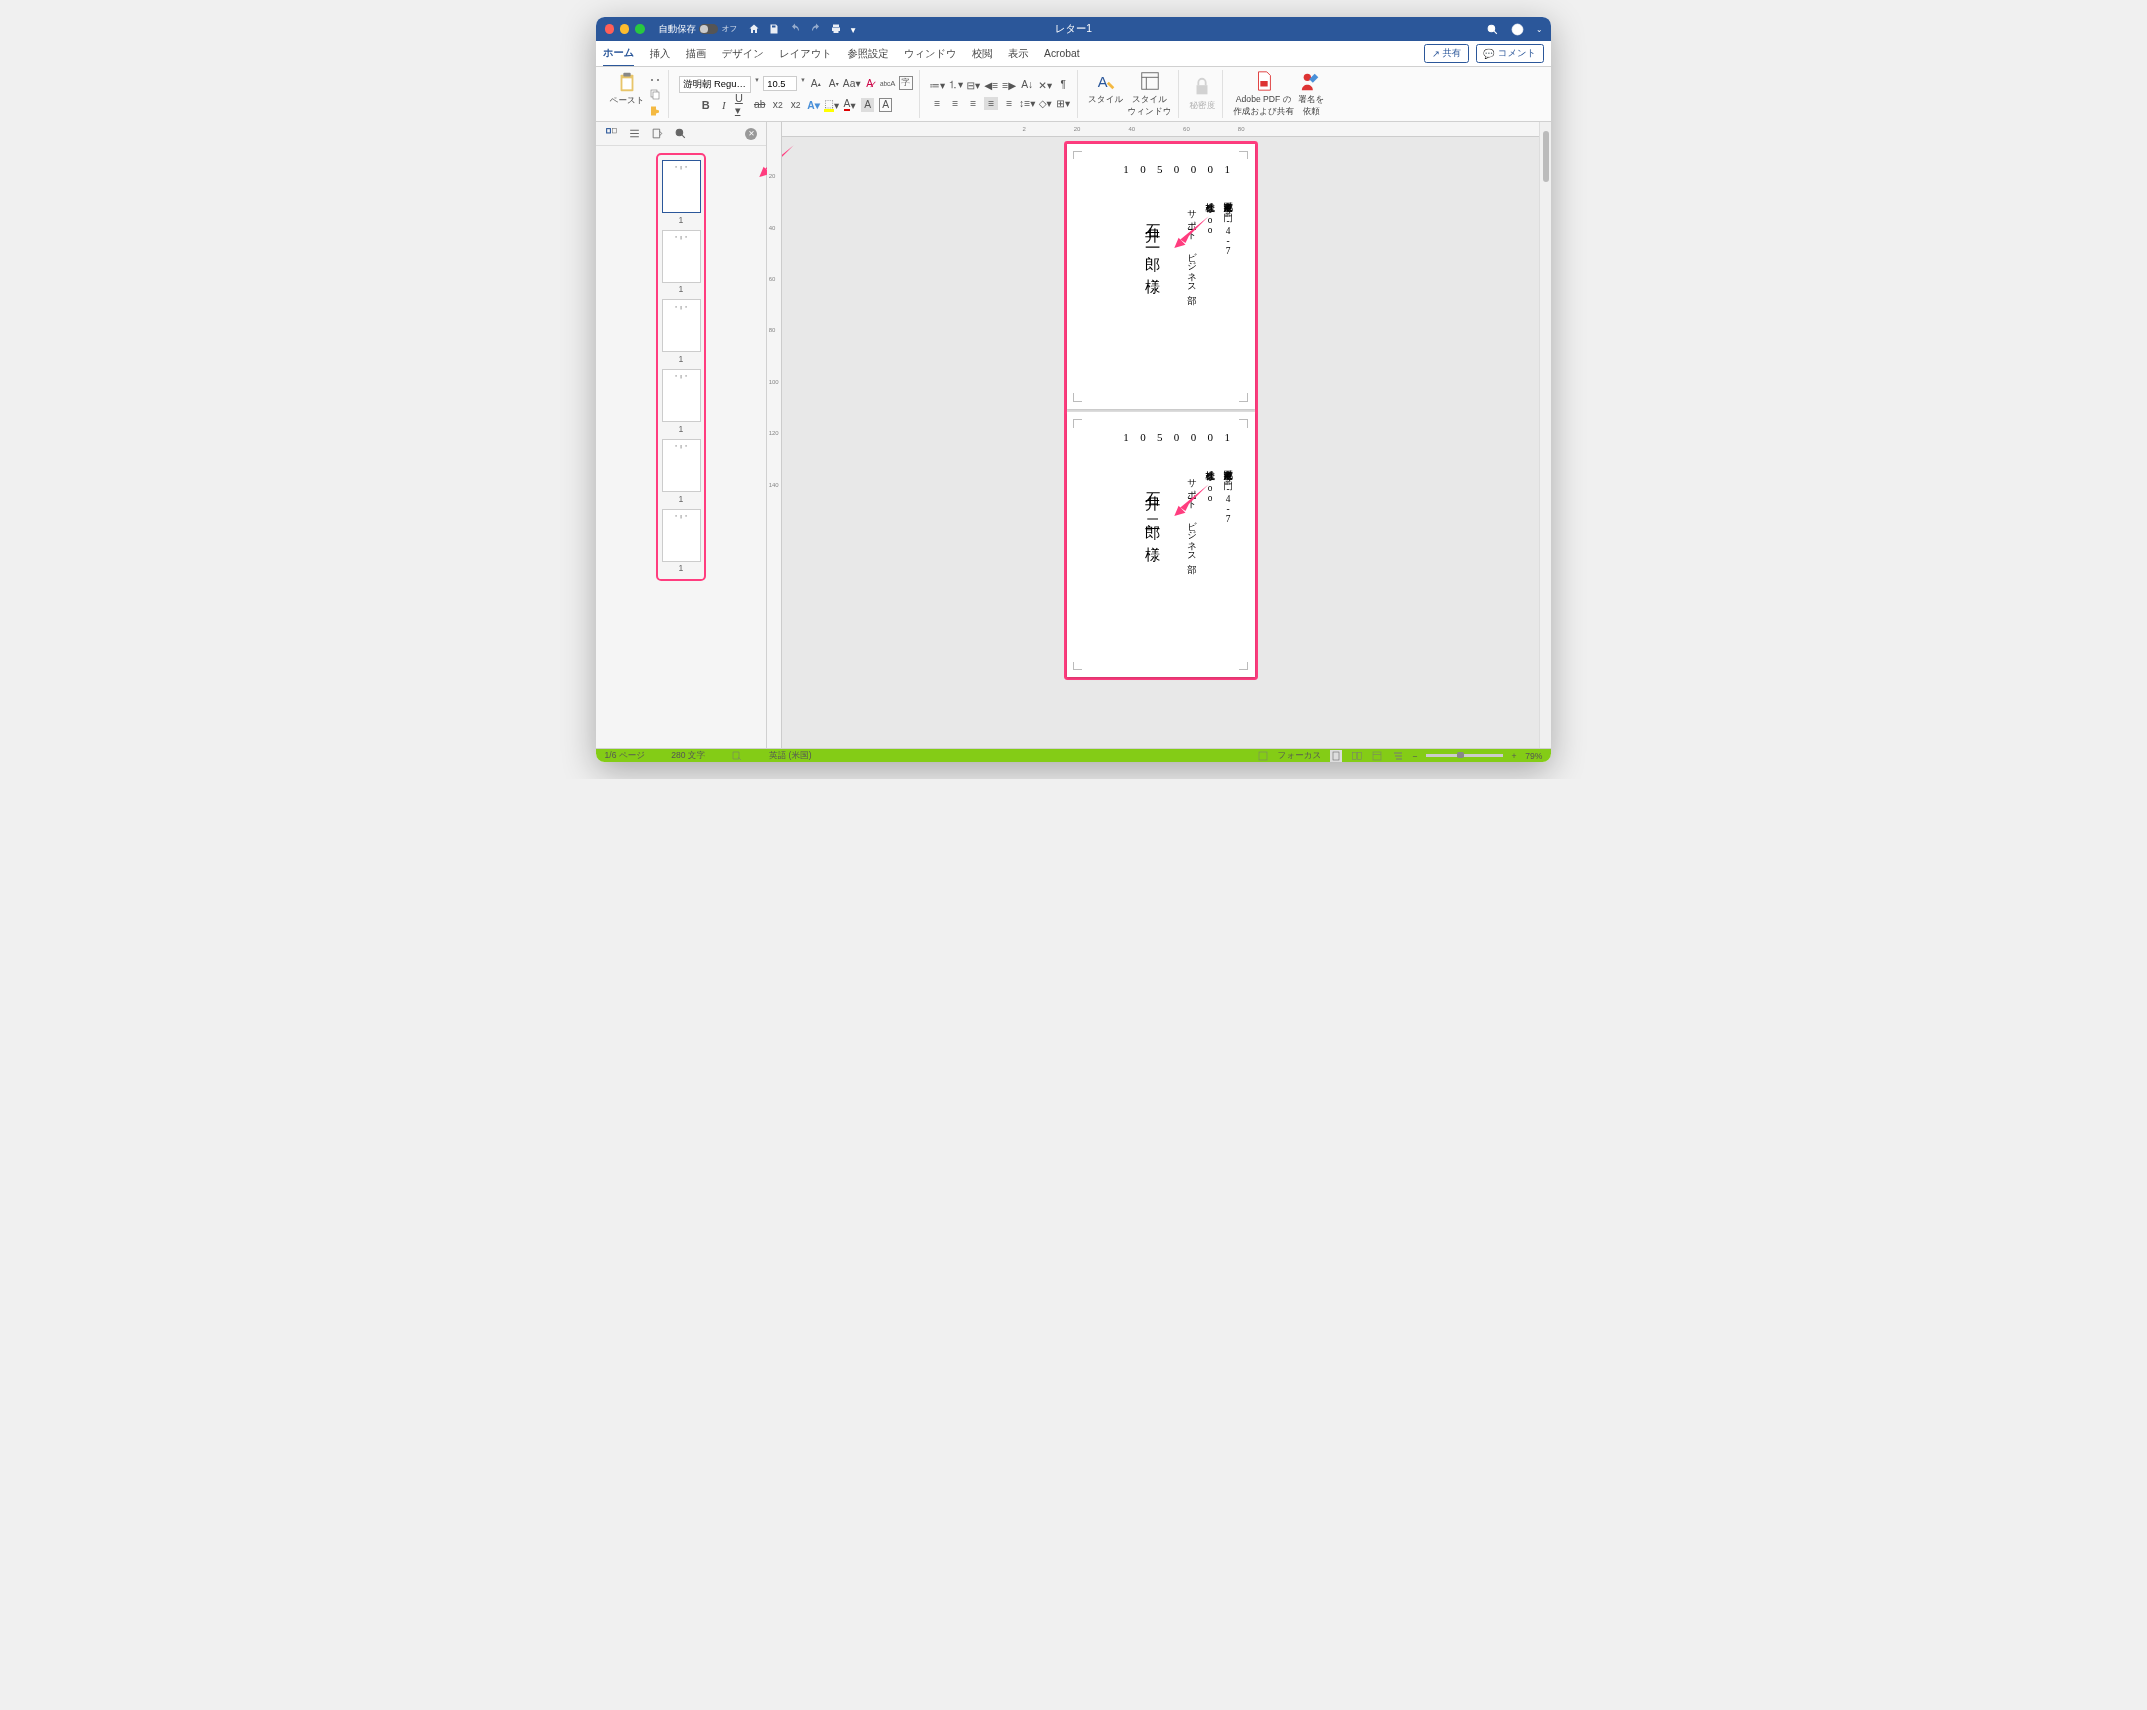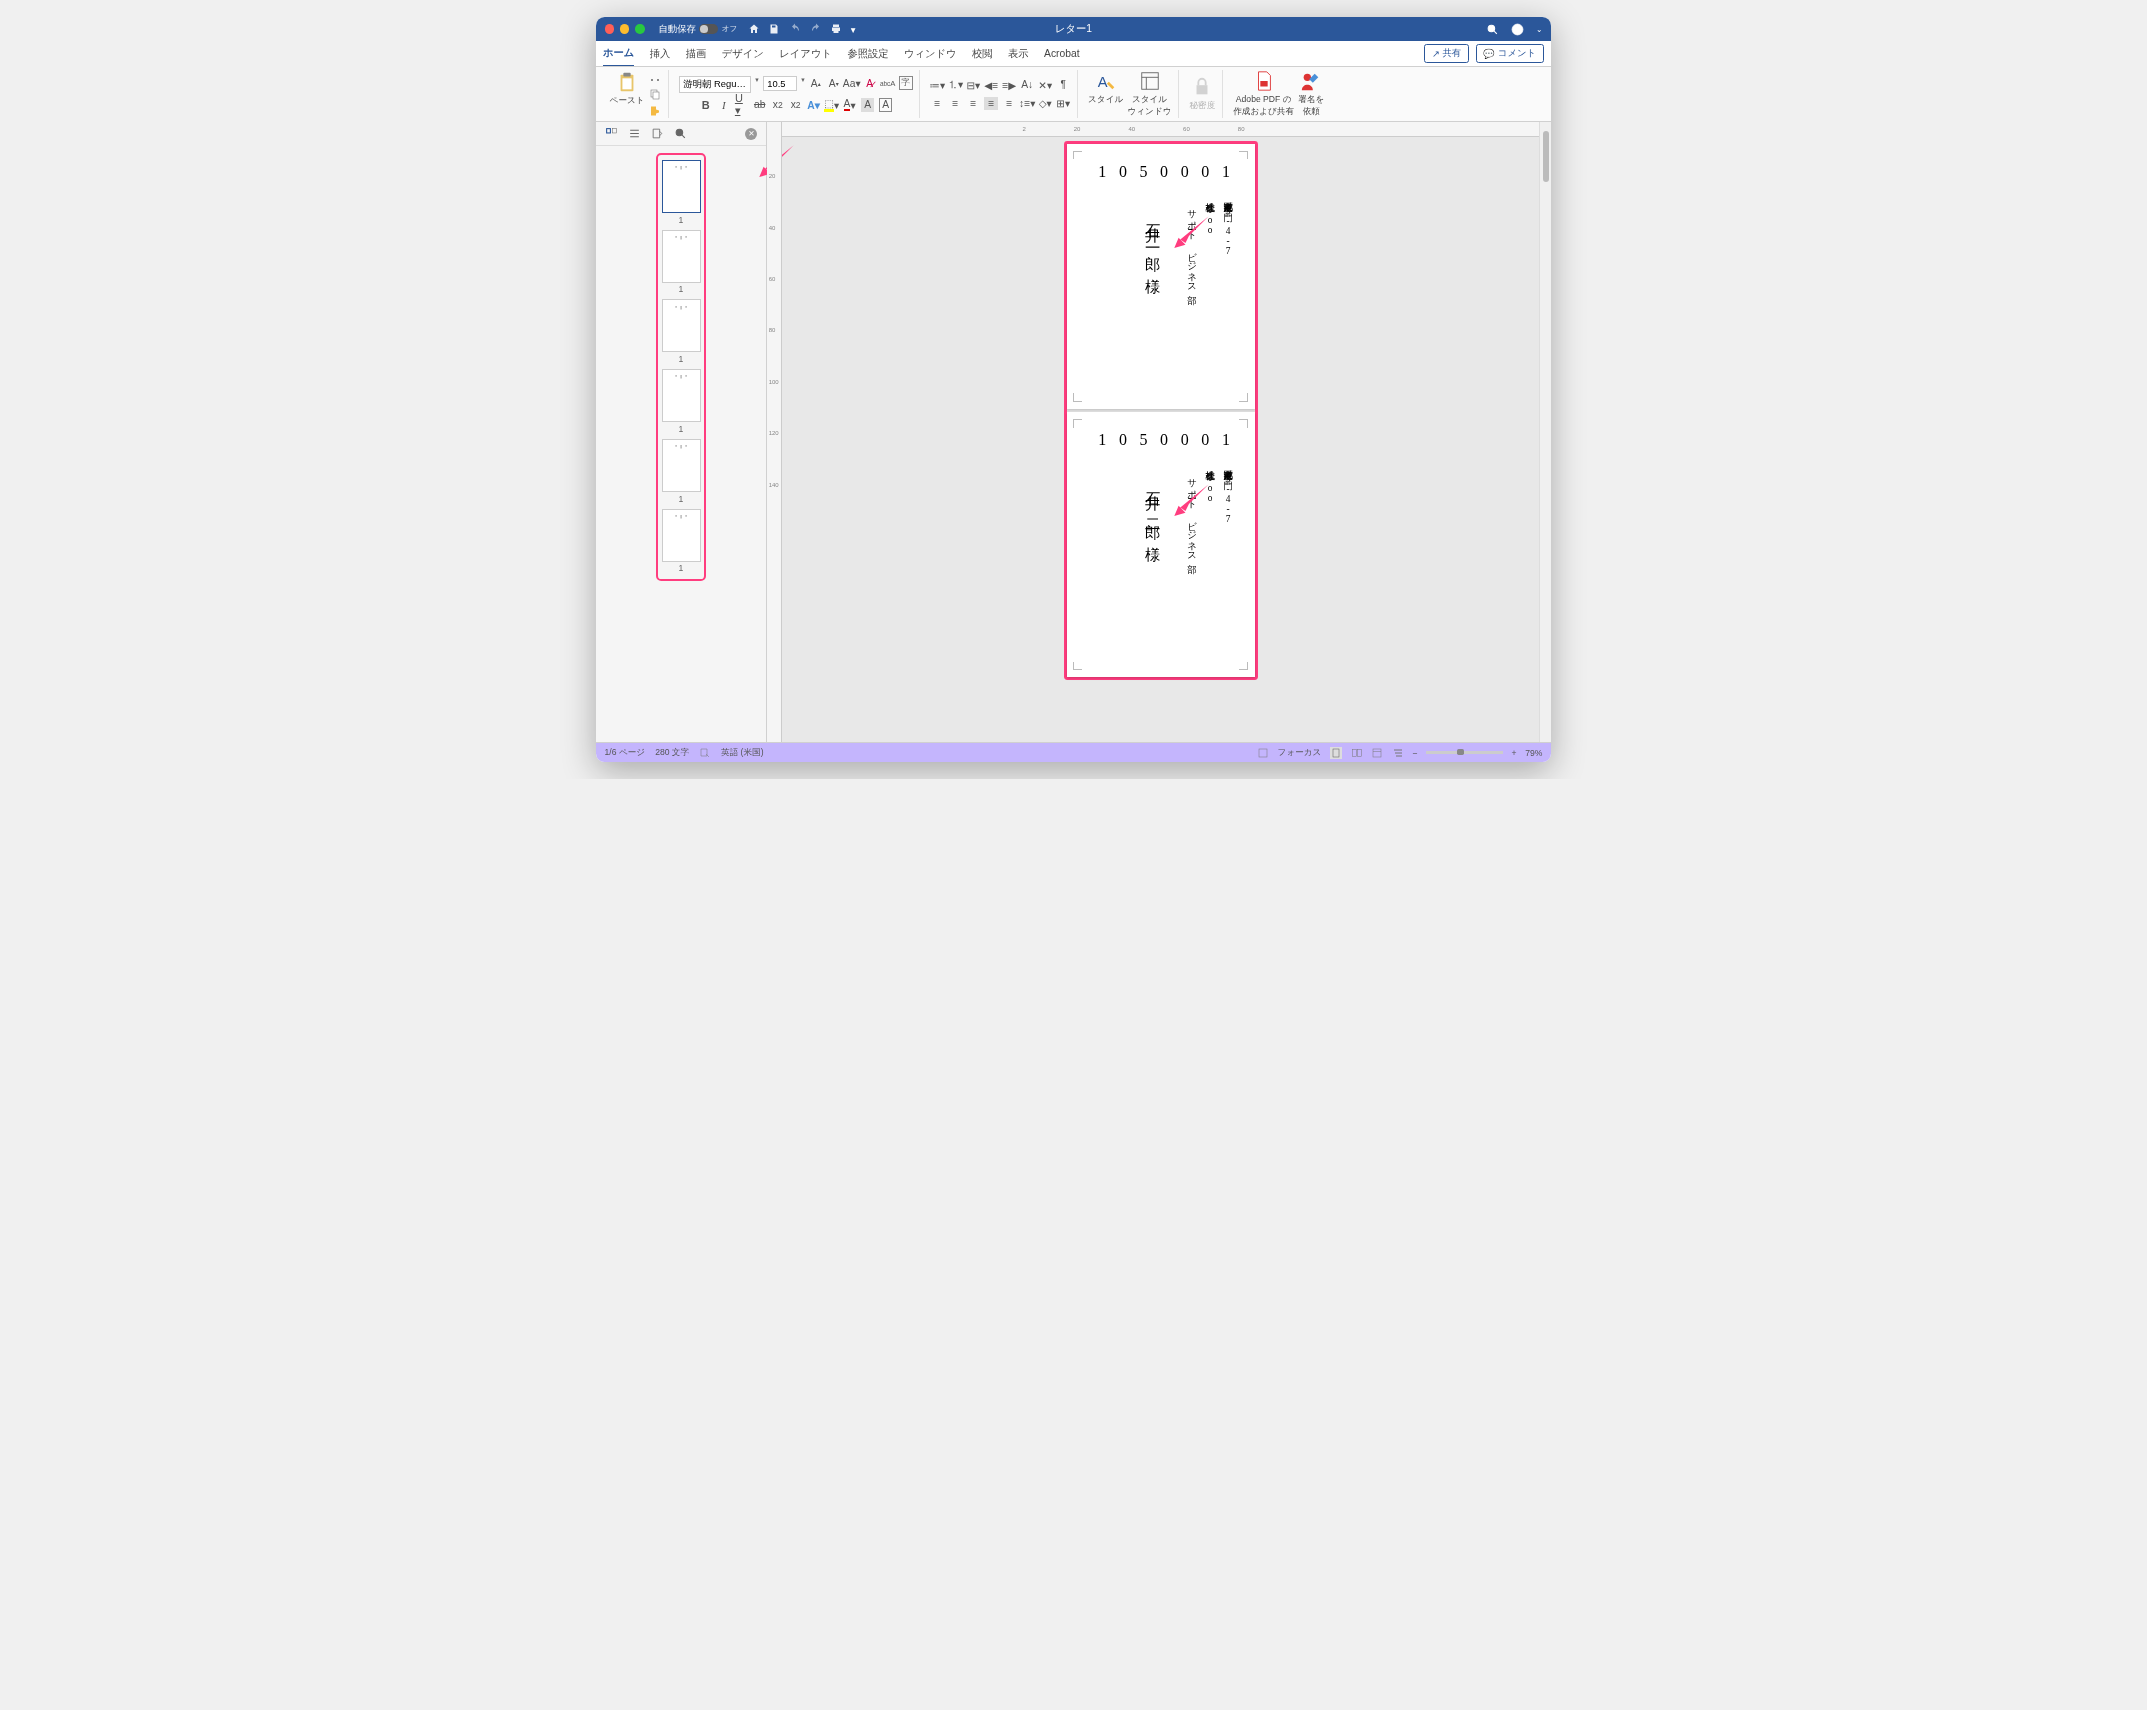--- a/index.html
+++ b/index.html
@@ -71,34 +71,34 @@
 .ruler-h { height: 15.4px; background: #f5f5f5; border-bottom: 0.9px solid #ccc; position: sticky; top: 0; display: flex; align-items: center; font-size: 6px; color: #888; padding-left: 240px; gap: 48px; }
 .pages { padding: 3.4px 0 8.6px; display: flex; flex-direction: column; align-items: center; gap: 0; }
 .page-highlight { border: 3.4px solid #ff3d7f; border-radius: 3.4px; padding: 0; }
 .page { width: 188px; height: 265px; background: #fff; box-shadow: 0 0.9px 2.6px rgba(0,0,0,.2); position: relative; padding: 12px 8.6px; }
 .page + .page { margin-top: 3.4px; }
 .corner { position: absolute; width: 8.6px; height: 8.6px; border: 0.9px solid #bbb; }
 .corner.tl { top: 6.8px; left: 6.8px; border-right: none; border-bottom: none; }
 .corner.tr { top: 6.8px; right: 6.8px; border-left: none; border-bottom: none; }
 .corner.bl { bottom: 6.8px; left: 6.8px; border-right: none; border-top: none; }
 .corner.br { bottom: 6.8px; right: 6.8px; border-left: none; border-top: none; }
-.postal { position: absolute; top: 19px; right: 20.5px; font-family: serif; font-size: 16px; letter-spacing: 4.3px; margin-left: 17px; }
+.postal { position: absolute; top: 19px; right: 20.5px; font-family: serif; font-size: 11px; letter-spacing: 4.3px; margin-left: 17px; }
 .addr-block { position: absolute; top: 51px; right: 20.5px; display: flex; flex-direction: row-reverse; gap: 5.1px; }
 .vtext { writing-mode: vertical-rl; text-orientation: upright; font-family: "游明朝", serif; }
 .addr1 { font-size: 9.4px; }
 .addr2 { font-size: 9.4px; }
 .addr3 { font-size: 9.4px; padding-top: 8.6px; }
 .name { font-size: 15.4px; font-weight: 500; letter-spacing: 3.4px; position: absolute; top: 68px; left: 50%; transform: translateX(-90%); }
 
 
 .arrow { position: absolute; pointer-events: none; }
 .arrow svg { fill: #ff3d7f; }
 
 
-.statusbar { height: 20px; background: #c4b5fd; border-top: 0.9px solid #d0d0d0; display: flex; align-items: center; padding: 0 8.6px; font-size: 8.6px; color: #555; gap: 10px; }
+.statusbar { height: 14px; background: #84cc16; border-top: 0.9px solid #d0d0d0; display: flex; align-items: center; padding: 0 8.6px; font-size: 8.6px; color: #555; gap: 26px; }
 .statusbar .right { margin-left: auto; display: flex; align-items: center; gap: 8.6px; }
 .view-ic { width: 12px; height: 12px; fill: #777; }
 .zoom-slider { width: 77px; height: 2.6px; background: #ccc; position: relative; }
 .zoom-slider::after { content: ""; position: absolute; left: 40%; top: -2.6px; width: 6.8px; height: 6.8px; background: #888; border-radius: 1.7px; }
 
 
 .vscroll { width: 12px; background: #f0f0f0; border-left: 0.9px solid #ddd; position: relative; }
 .vscroll::after { content: ""; position: absolute; top: 8.6px; left: 2.6px; width: 6.8px; height: 51px; background: #bbb; border-radius: 3.4px; }
 </style>
 </head>

